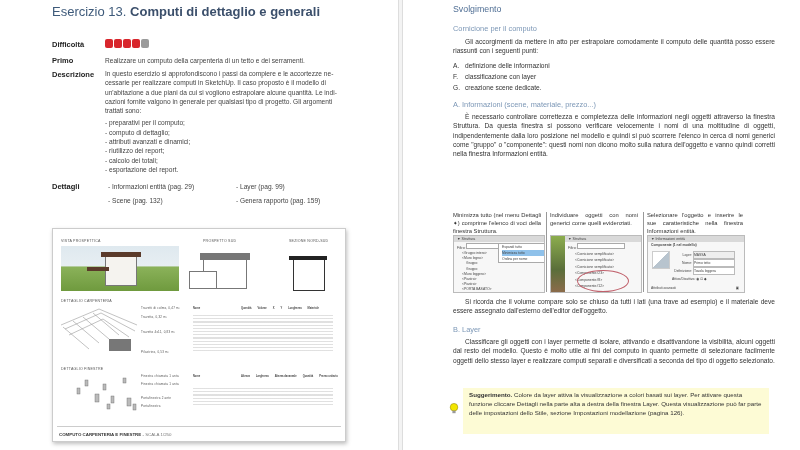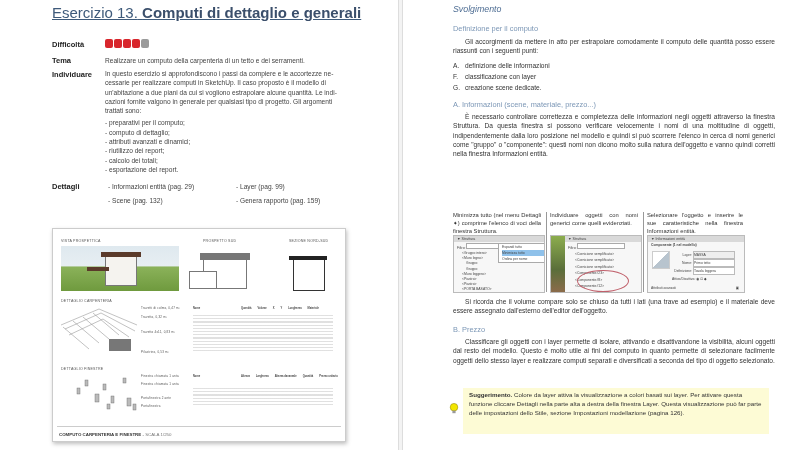--- a/index.html
+++ b/index.html
@@ -1,40 +1,40 @@
 <!DOCTYPE html>
 <html><head>
 <meta charset="utf-8">
 <style>
   html,body{margin:0;padding:0;}
   body{width:800px;height:450px;background:#f3f3f3;overflow:hidden;position:relative;font-family:"Liberation Sans",sans-serif;color:#333;}
   .page{position:absolute;top:0;height:450px;background:#fff;overflow:hidden;}
   .page.left{left:0;width:398px;border-right:1px solid #ddd;}
   .page.right{left:402px;width:398px;border-left:1px solid #ddd;}
-  .title{position:absolute;left:52px;top:4px;font-size:15px;color:#3e5a7a;text-decoration:underline;}
+  .title{position:absolute;left:52px;top:4px;font-size:13px;color:#3e5a7a;}
   .title b{font-weight:bold;color:#3b4f6b;}
   .label{position:absolute;left:52px;font-size:7.5px;font-weight:bold;color:#222;}
   .txt{position:absolute;font-size:6.6px;line-height:9.3px;color:#444;}
   .diff{position:absolute;left:105px;top:39px;display:flex;gap:1px;}
   .dico{width:8px;height:9px;border-radius:2px;}
   .tools{position:absolute;font-size:6.6px;color:#444;}
   
   .fig{position:absolute;left:52px;top:228px;width:292px;height:212px;background:#fff;border:1px solid #ccc;box-shadow:1px 2px 4px rgba(0,0,0,.25);}
   .cap{position:absolute;font-size:3.6px;color:#555;letter-spacing:.2px;}
   .scene{position:absolute;left:8px;top:17px;width:118px;height:45px;background:linear-gradient(#dfe9ef 0%,#e7eef2 45%,#8bb25a 46%,#6f9a3e 100%);}
   .house{position:absolute;background:#f5f3ef;border:1px solid #777;}
   .roof{position:absolute;background:#5a3a2a;}
   .drw{position:absolute;border:1px solid #777;background:#fff;}
   .tbl{position:absolute;font-size:2.6px;color:#777;line-height:3.2px;}
   .tbl .row{display:flex;gap:6px;}
   .tbl .row span{display:inline-block;}
   .figfoot{position:absolute;left:6px;bottom:4px;font-size:4.4px;font-weight:bold;color:#333;}
   .figfoot span{font-weight:normal;color:#777;}
   
-  .h1{position:absolute;left:52px;top:4px;font-size:8.8px;color:#4f6e94;font-style:italic;}
+  .h1{position:absolute;left:52px;top:4px;font-size:8.8px;color:#4f6e94;}
   .h2{position:absolute;font-size:7.4px;color:#7c97b6;}
   .p{position:absolute;left:52px;width:322px;font-size:6.6px;line-height:9.3px;color:#333;text-align:justify;}
   .ind{text-indent:12px;}
   .li{position:absolute;left:52px;font-size:6.6px;color:#333;}
   .li .k{display:inline-block;width:12px;}
   .col{position:absolute;top:212px;width:88px;font-size:5.8px;line-height:7.8px;color:#333;text-align:justify;}
   .vsep{position:absolute;top:212px;width:1px;height:80px;background:#999;}
   .panel{position:absolute;top:235px;border:1px solid #bbb;background:#f7f7f7;font-size:3.4px;color:#444;overflow:hidden;}
   .phead{background:#d9d9d9;height:6px;line-height:6px;padding-left:3px;font-size:3.6px;}
   .tip{position:absolute;left:62px;top:388px;width:306px;height:46px;background:#fdfbd5;}
@@ -52,24 +52,24 @@
 
   <div class="label" style="top:40px">Difficoltà</div>
   <div class="diff">
     <div class="dico" style="background:#d8262c"></div>
     <div class="dico" style="background:#d8262c"></div>
     <div class="dico" style="background:#d8262c"></div>
     <div class="dico" style="background:#d8262c"></div>
     <div class="dico" style="background:#9a9a9a"></div>
   </div>
 
-  <div class="label" style="top:56px">Tema</div>
+  <div class="label" style="top:56px">Primo</div>
   <div class="txt" style="left:105px;top:56px;">Realizzare un computo della carpenteria di un tetto e dei serramenti.</div>
 
-  <div class="label" style="top:70px">Individuare</div>
+  <div class="label" style="top:70px">Descrizione</div>
   <div class="txt" style="left:105px;top:69px;width:245px;">
     <div>In questo esercizio si approfondiscono i passi da compiere e le accortezze ne-</div>
     <div>cessarie per realizzare computi in SketchUp. Il caso proposto è il modello di</div>
     <div>un'abitazione a due piani da cui si vogliono estrapolare alcune quantità. Le indi-</div>
     <div>cazioni fornite valgono in generale per qualsiasi tipo di progetto. Gli argomenti</div>
     <div>trattati sono:</div>
     <div style="height:3px"></div>
     <div>- preparativi per il computo;</div>
     <div>- computo di dettaglio;</div>
     <div>- attributi avanzati e dinamici;</div>
@@ -168,21 +168,21 @@
     <div style="position:absolute;left:4px;right:4px;bottom:14px;height:1px;background:#ccc"></div>
     <div class="figfoot">
       <span style="font-weight:bold;color:#333">COMPUTO CARPENTERIA E FINESTRE</span>
       <span>- SCALA 1/250</span>
     </div>
   </div>
 </div>
 
 <div class="page right">
   <div class="h1" style="left:50px">Svolgimento</div>
-  <div class="h2" style="left:50px;top:24px">Definizione per il computo</div>
+  <div class="h2" style="left:50px;top:24px">Cornicione per il computo</div>
   <div class="p ind" style="left:50px;top:37px">Gli accorgimenti da mettere in atto per estrapolare comodamente il computo delle quantità posso essere riassunti con i seguenti punti:</div>
 
   <div class="li" style="left:50px;top:62px"><span class="k">A.</span><span>definizione delle informazioni</span></div>
   <div class="li" style="left:50px;top:73px"><span class="k">F.</span><span>classificazione con layer</span></div>
   <div class="li" style="left:50px;top:84px"><span class="k">G.</span><span>creazione scene dedicate.</span></div>
 
   <div class="h2" style="left:50px;top:100px">A. Informazioni (scene, materiale, prezzo...)</div>
   <div class="p ind" style="left:50px;top:112px">È necessario controllare correttezza e completezza delle informazioni negli oggetti attraverso la finestra Struttura. Da questa finestra si possono verificare velocemente i nomi di una moltitudine di oggetti, indipendentemente dalla loro posizione nel modello e quindi si può scorrere l'elenco in cerca di nomi generici come "gruppo" o "componente": questi nomi non dicono molto sulla natura dell'oggetto e vanno quindi corretti nella finestra Informazioni entità.</div>
 
   <div class="col" style="left:50px;font-style:normal">Minimizza tutto (nel menu Dettagli ➧) comprime l'elenco di voci della finestra Struttura.</div>
@@ -239,21 +239,21 @@
       <div style="margin-top:1px"><span>Attiva/Disattiva:</span> <span>◉</span> <span>⊡</span> <span>◆</span></div>
     </div>
     <div style="position:absolute;left:3px;bottom:2px;width:88px;display:flex;justify-content:space-between">
       <span>Attributi avanzati</span>
       <span>▣</span>
     </div>
   </div>
 
   <div class="p ind" style="left:50px;top:297px">Si ricorda che il volume compare solo se chiuso da tutti i lati (una trave ad esempio) e il materiale deve essere assegnato dall'esterno dell'editor dell'oggetto.</div>
 
-  <div class="h2" style="left:50px;top:325px">B. Prezzo</div>
+  <div class="h2" style="left:50px;top:325px">B. Layer</div>
   <div class="p ind" style="left:50px;top:337px">Classificare gli oggetti con i layer permette di isolare, attivando e disattivandone la visibilità, alcuni oggetti dal resto del modello. Questo è molto utile ai fini del computo in quanto permette di selezionare facilmente oggetti dello stesso layer e realizzare computi separati e diversificati a seconda del tipo di oggetto selezionato.</div>
 
   <svg class="bulb" style="left:46px" viewBox="0 0 10 11">
     <circle cx="5" cy="4.2" r="3.8" fill="#f2e600" stroke="#8a7b00" stroke-width=".5"></circle>
     <rect x="3.4" y="7.6" width="3.2" height="2.6" fill="#999"></rect>
   </svg>
   <div class="tip" style="left:60px">
     <div class="tiptext"><b>Suggerimento.</b><span> Colore da layer attiva la visualizzazione a colori basati sui layer. Per attivare questa funzione cliccare Dettagli nella parte alta a destra della finestra Layer. Questa visualizzazione può far parte delle impostazioni dello Stile, sezione Impostazioni modellazione (pagina 126).</span></div>
   </div>
 </div>

